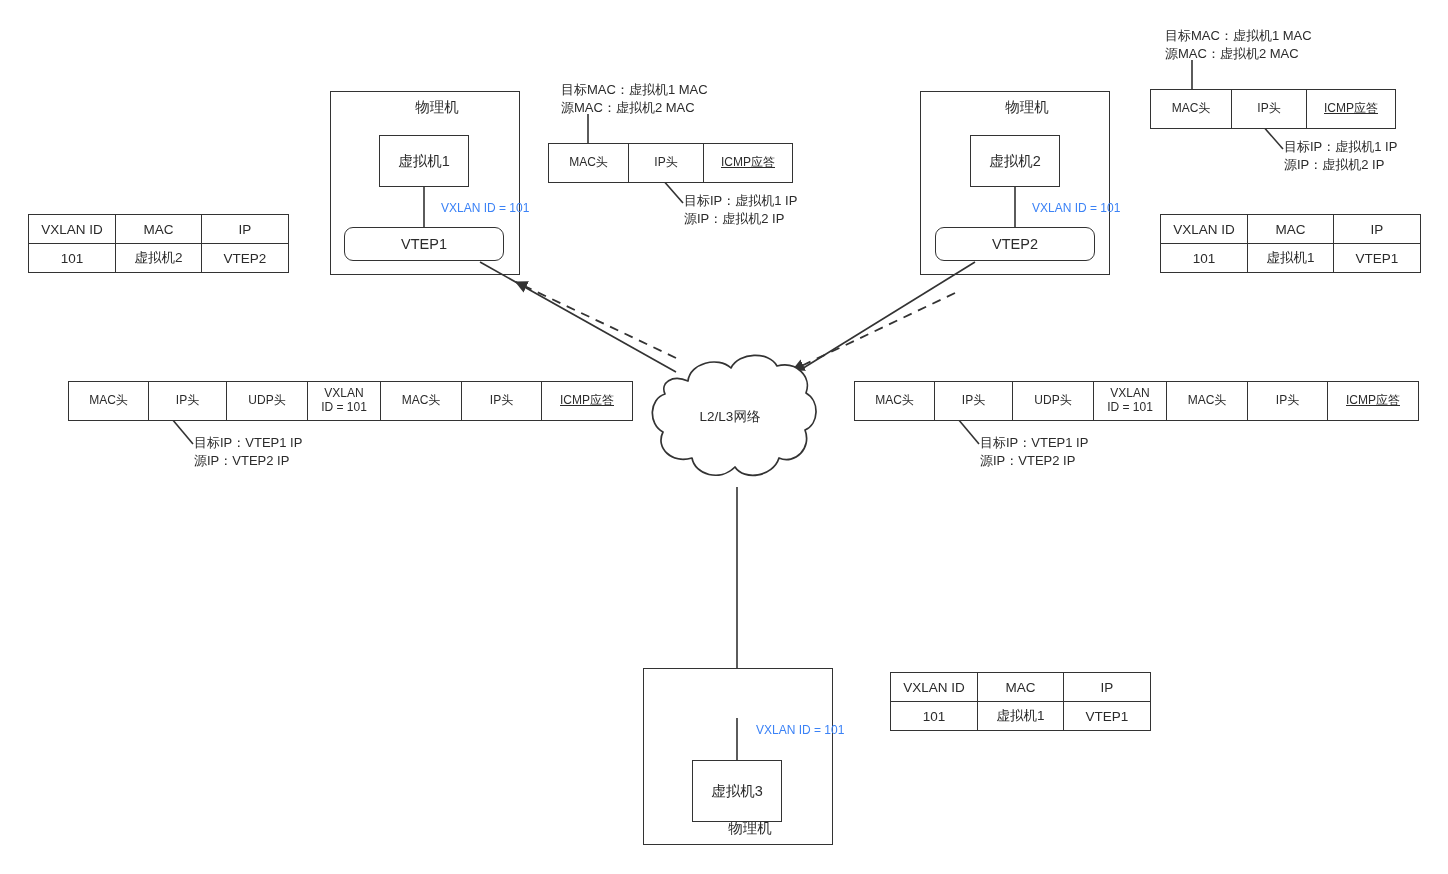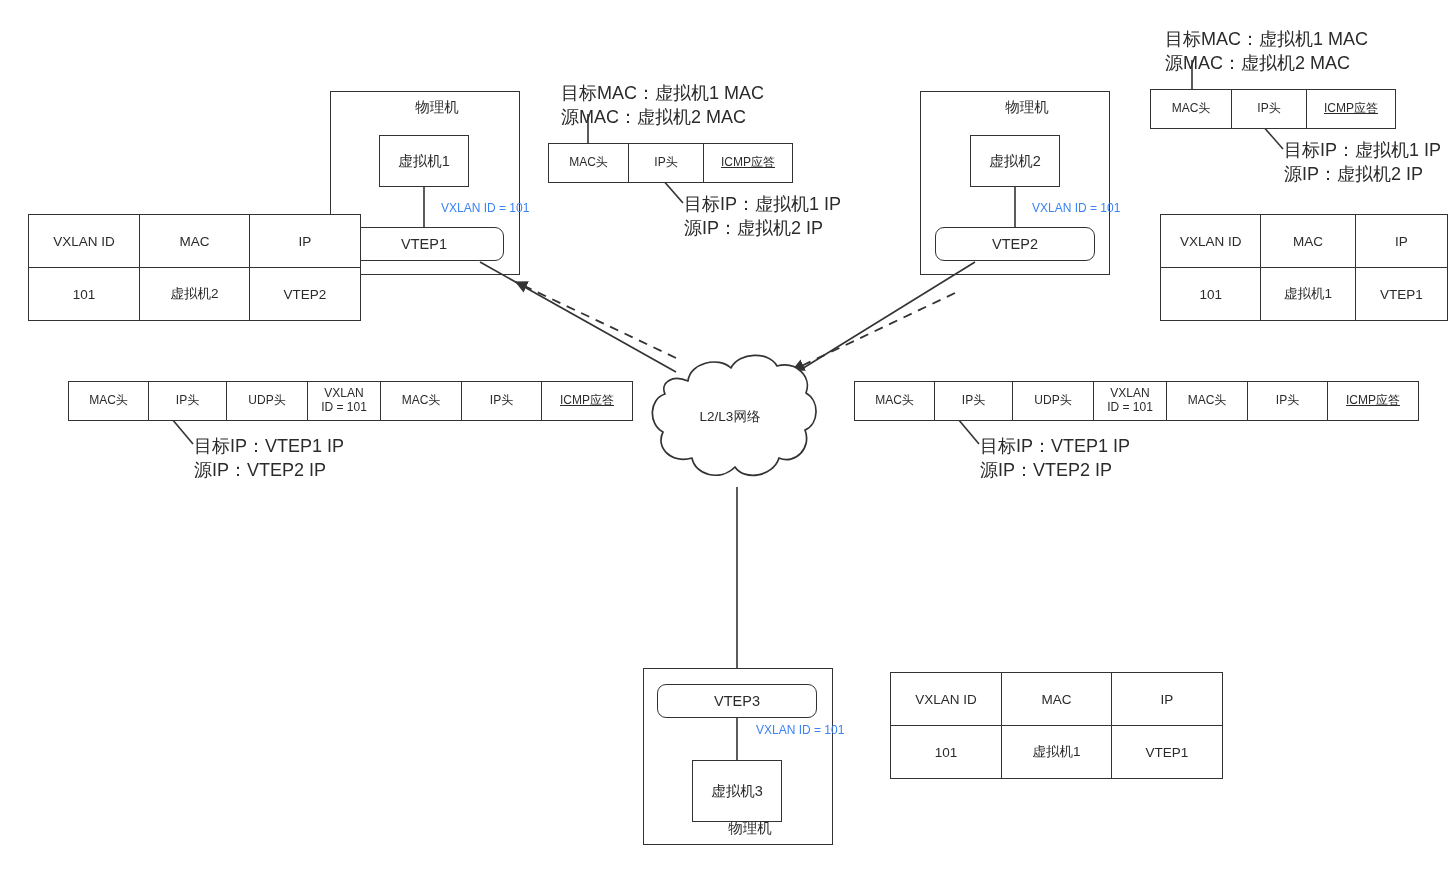--- a/index.html
+++ b/index.html
@@ -93,36 +93,36 @@
     white-space: nowrap;
     box-sizing: border-box;
   }
   .packet .cell:last-child {
     border-right: none;
     text-decoration: underline;
   }
   
   .annot {
     position: absolute;
-    font-size: 18px;
+    font-size: 13px;
     line-height: 1.35;
     color: #2b2b2b;
     white-space: nowrap;
   }
   
   .vtable {
     border-collapse: collapse;
     background: #ffffff;
   }
   .vtable td {
     border: 1.4px solid #333333;
     font-size: 13.5px;
     color: #2b2b2b;
     text-align: center;
-    padding: 12px;
+    padding: 0;
     height: 28px;
     white-space: nowrap;
   }
   
   .cloud-label {
     position: absolute;
     font-size: 13.5px;
     color: #2b2b2b;
     white-space: nowrap;
     text-align: center;
@@ -199,23 +199,20 @@
     <span>虚拟机2</span>
   </div>
   <div class="node vtep" style="left:935px; top:227px; width:160px; height:34px;">
     <span>VTEP2</span>
   </div>
   <div class="edge-label" style="left:1032px; top:201px;">VXLAN ID = 101</div>
 
   <div class="node host" style="left:643px; top:668px; width:190px; height:177px;">
     <div class="host-label" style="bottom:6px;">物理机</div>
   </div>
-  <div class="node vtep" style="left:657px; top:684px; width:160px; height:34px;">
-    <span>VTEP3</span>
-  </div>
   <div class="node vm" style="left:692px; top:760px; width:90px; height:62px;">
     <span>虚拟机3</span>
   </div>
   <div class="edge-label" style="left:756px; top:723px;">VXLAN ID = 101</div>
 
   <div class="node" style="left:548px; top:143px;">
     <div class="packet">
       <div class="cell" style="width:80px;">
         <span>MAC头</span>
       </div>

